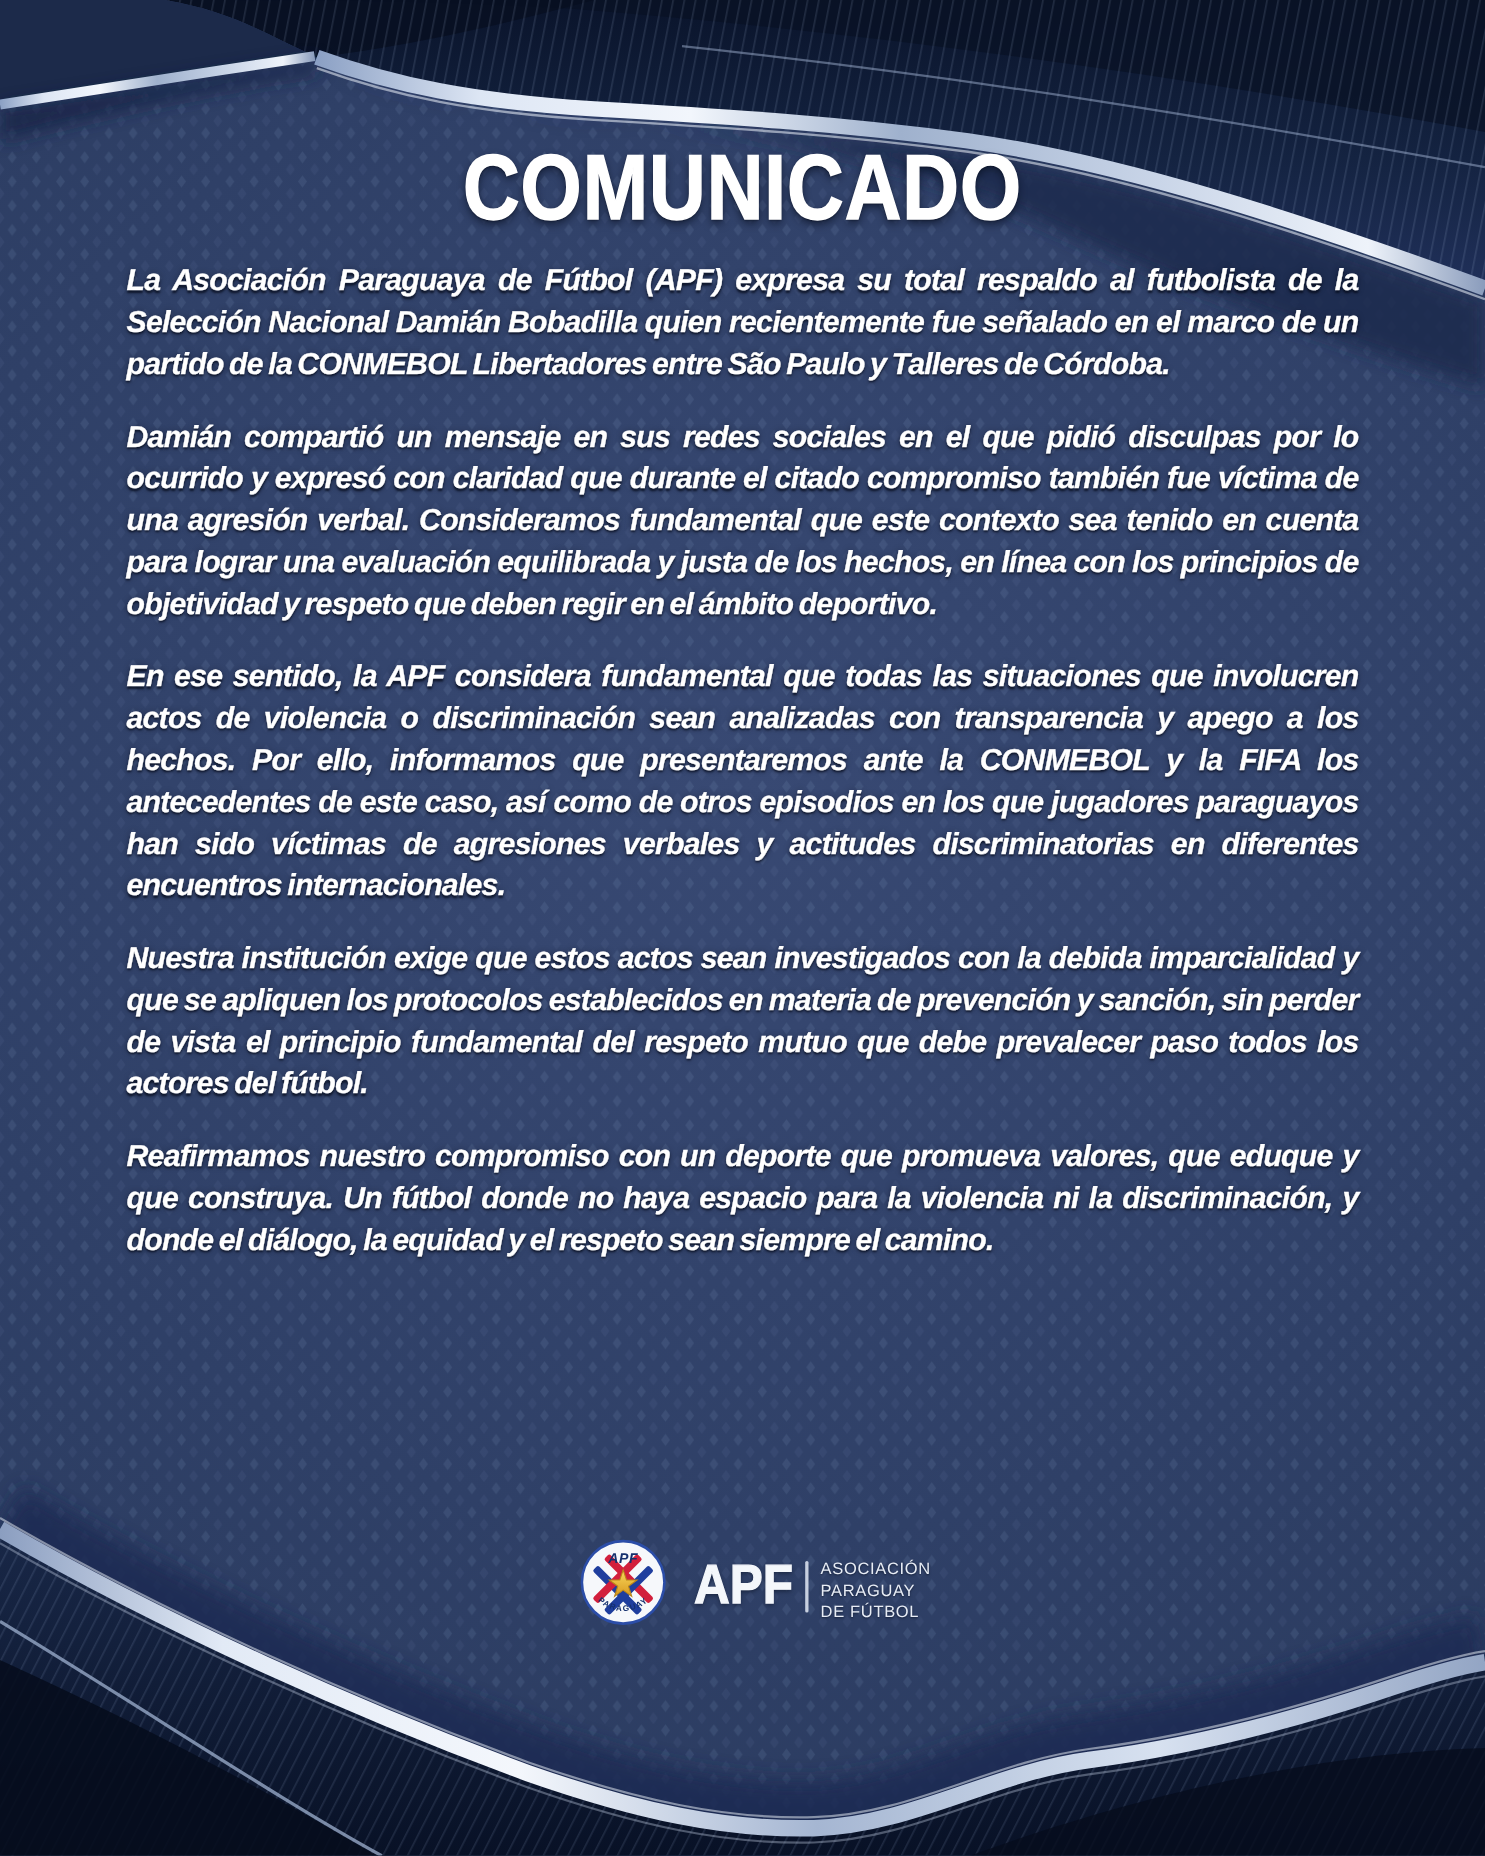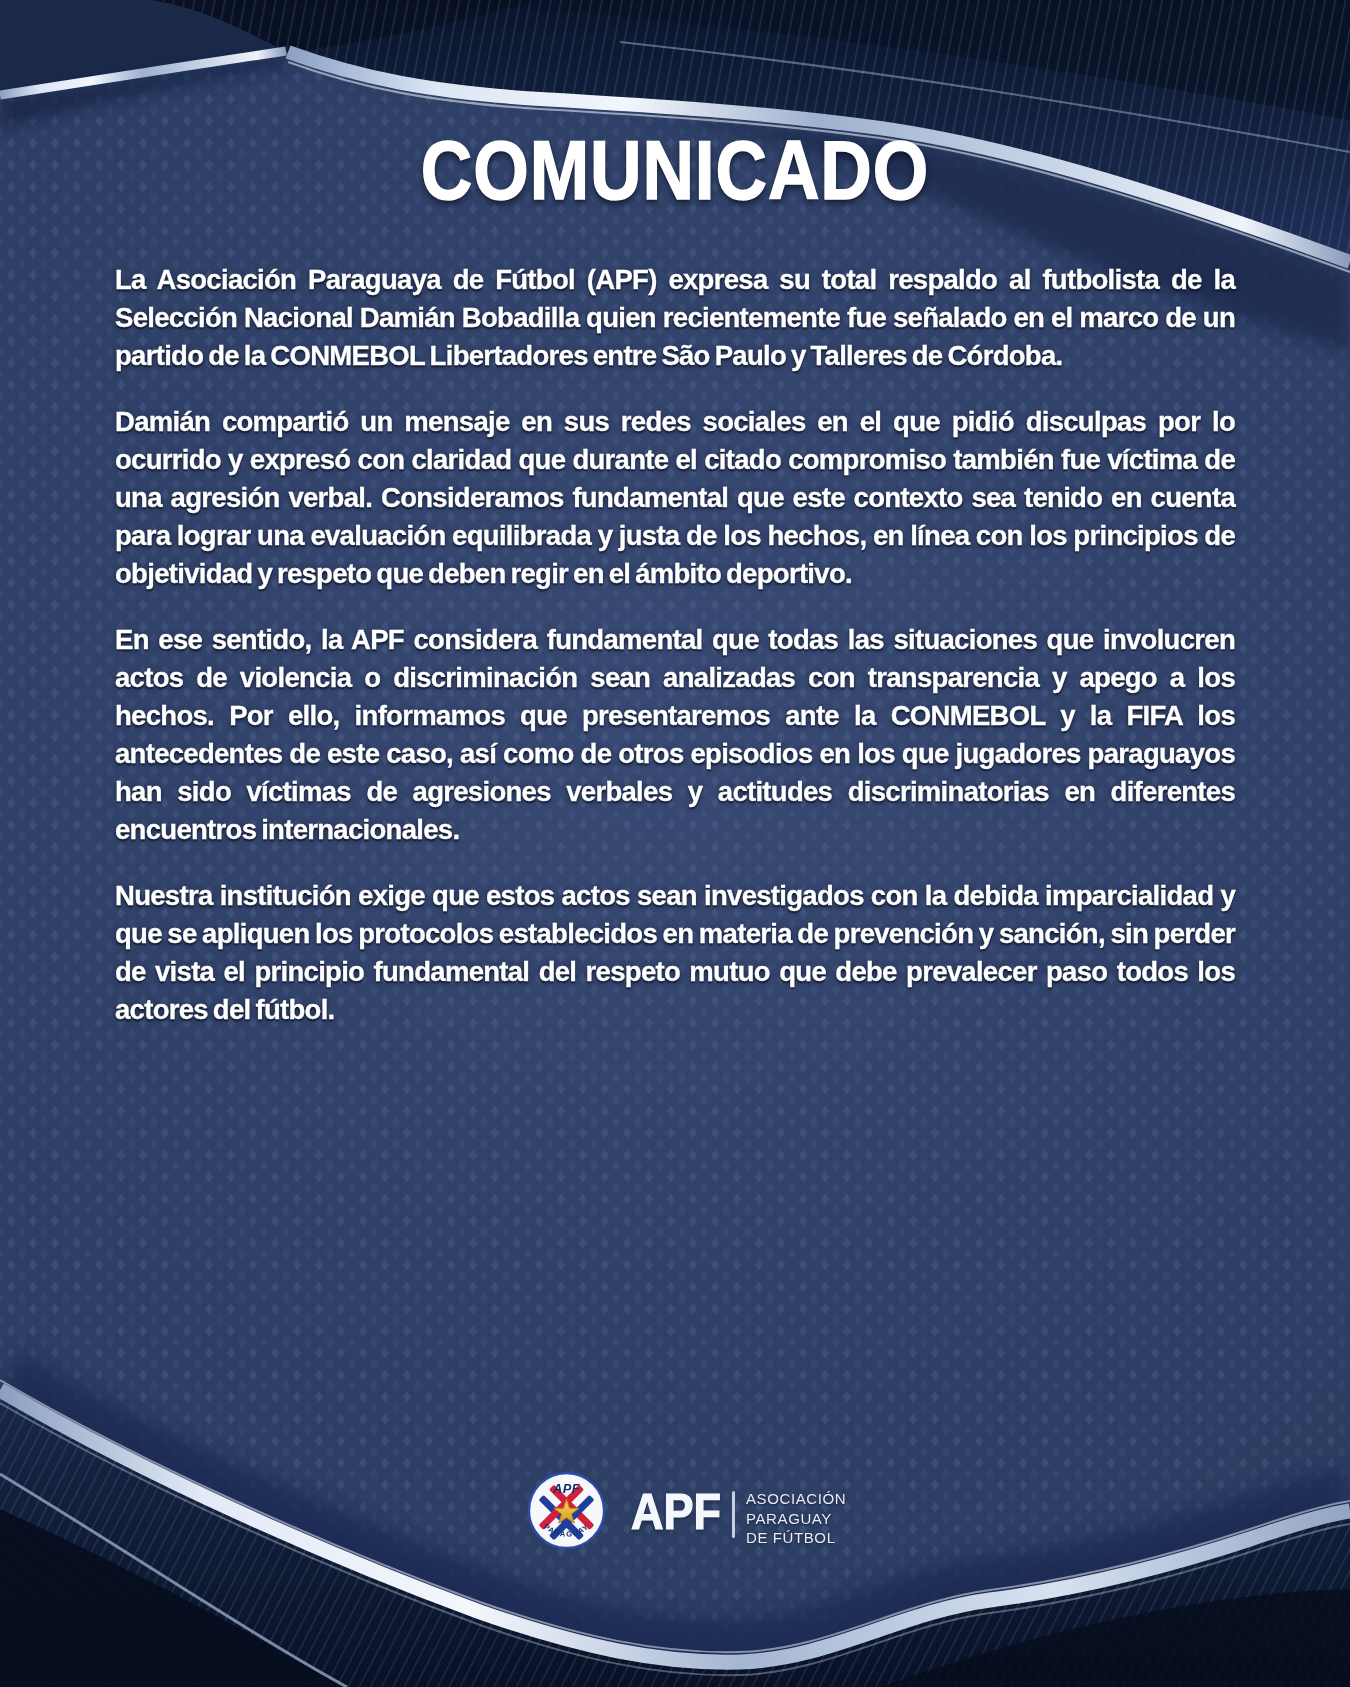--- a/index.html
+++ b/index.html
@@ -16,31 +16,31 @@
 
   .content{position:relative;z-index:3;padding:0 115px;}
   .title{
     margin:128px 0 0;text-align:center;color:#fff;
     font-size:84px;line-height:84px;font-weight:900;letter-spacing:1px;
     transform:scaleX(.85);transform-origin:center;
     -webkit-text-stroke:1.5px #ffffff;
     text-shadow:0 4px 8px rgba(4,10,26,.65), 0 1px 2px rgba(4,10,26,.8);
     white-space:nowrap;
   }
-  .paragraphs{margin-top:49px;height:1215px;}
+  .paragraphs{margin-top:24px;height:1215px;font-style:italic;}
   .para{
     margin:0 0 28px;color:#fff;
     font-size:27.5px;line-height:38px;font-weight:700;
     letter-spacing:-0.7px;word-spacing:-2px;
     text-align:justify;
     -webkit-text-stroke:.3px #ffffff;
     text-shadow:0 2px 2px rgba(4,10,24,.75), 0 0 6px rgba(4,10,24,.35);
   }
 
-  .logo-row{position:absolute;z-index:4;left:527px;top:1470px;width:330px;height:92px;}
+  .logo-row{position:absolute;z-index:4;left:527px;top:1398px;width:330px;height:92px;}
   .crest{position:absolute;left:0;top:1px;width:79px;height:79px;}
   .wordmark{
     position:absolute;left:104px;top:17px;color:#f4f7fb;
     font-size:50px;line-height:50px;font-weight:900;letter-spacing:0;
     transform:scaleX(.9);transform-origin:left top;
     -webkit-text-stroke:1.2px #f4f7fb;
     text-shadow:0 2px 4px rgba(4,10,24,.5);
   }
   .logo-divider{position:absolute;left:205px;top:21px;width:3px;height:47px;background:rgba(226,233,245,.85);border-radius:2px;}
   .org-name{
@@ -144,20 +144,21 @@
       <path d="M620,42 C880,70 1110,108 1350,152" fill="none" stroke="rgba(175,193,224,0.45)" stroke-width="2"></path>
     </svg>
 
     <div class="content">
       <h1 class="title">COMUNICADO</h1>
       <div class="paragraphs">
         <p class="para">La Asociación Paraguaya de Fútbol (APF) expresa su total respaldo al futbolista de la Selección Nacional Damián Bobadilla quien recientemente fue señalado en el marco de un partido de la CONMEBOL Libertadores entre São Paulo y Talleres de Córdoba.</p>
         <p class="para">Damián compartió un mensaje en sus redes sociales en el que pidió disculpas por lo ocurrido y expresó con claridad que durante el citado compromiso también fue víctima de una agresión verbal. Consideramos fundamental que este contexto sea tenido en cuenta para lograr una evaluación equilibrada y justa de los hechos, en línea con los principios de objetividad y respeto que deben regir en el ámbito deportivo.</p>
         <p class="para">En ese sentido, la APF considera fundamental que todas las situaciones que involucren actos de violencia o discriminación sean analizadas con transparencia y apego a los hechos. Por ello, informamos que presentaremos ante la CONMEBOL y la FIFA los antecedentes de este caso, así como de otros episodios en los que jugadores paraguayos han sido víctimas de agresiones verbales y actitudes discriminatorias en diferentes encuentros internacionales.</p>
         <p class="para">Nuestra institución exige que estos actos sean investigados con la debida imparcialidad y que se apliquen los protocolos establecidos en materia de prevención y sanción, sin perder de vista el principio fundamental del respeto mutuo que debe prevalecer paso todos los actores del fútbol.</p>
+        <p class="para">Reafirmamos nuestro compromiso con un deporte que promueva valores, que eduque y que construya. Un fútbol donde no haya espacio para la violencia ni la discriminación, y donde el diálogo, la equidad y el respeto sean siempre el camino.</p>
       </div>
     </div>
 
     <div class="logo-row">
       <svg class="crest" viewBox="0 0 80 80" aria-hidden="true">
         <defs>
           <linearGradient id="goldGrad" x1="0" y1="0" x2="0" y2="1">
             <stop offset="0" stop-color="#f9d75c"></stop>
               <stop offset="1" stop-color="#d8991f"></stop>
           </linearGradient>

